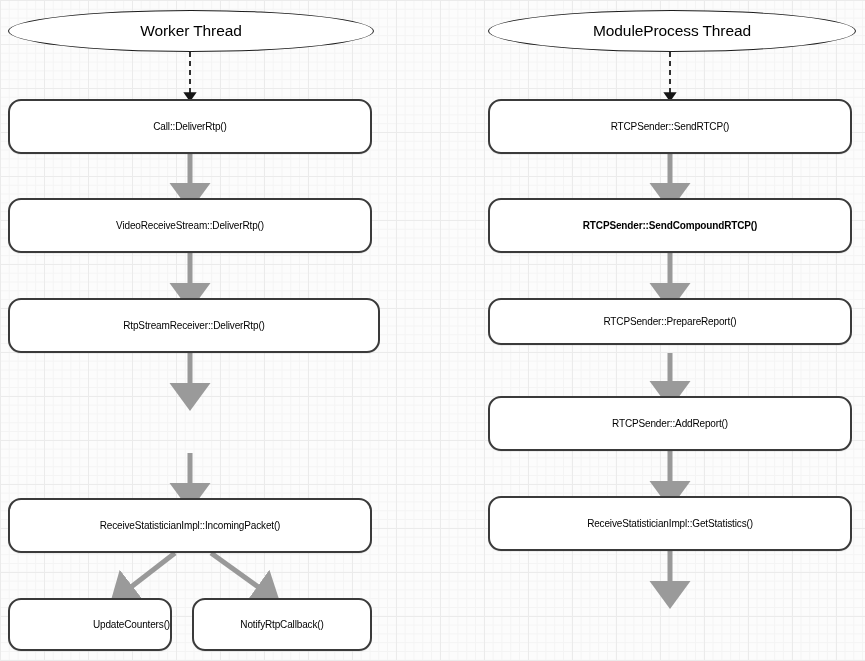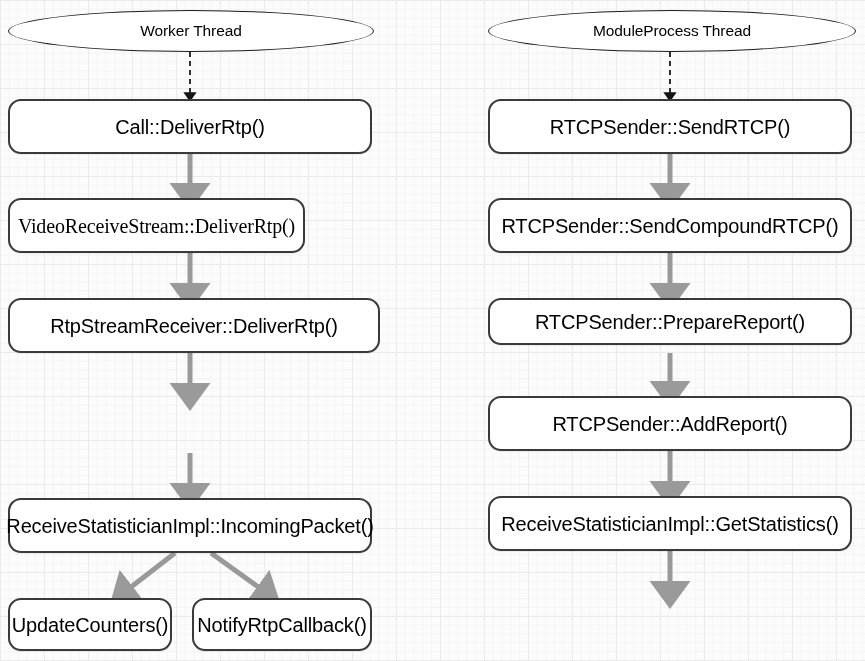--- a/index.html
+++ b/index.html
@@ -51,21 +51,21 @@
     justify-content: center;
     text-align: center;
     color: #000000;
     background: #ffffff;
     z-index: 2;
   }
 
   .node-box {
     border: 2px solid #3a3a3a;
     border-radius: 13px;
-    font-size: 20px;
+    font-size: 10px;
     letter-spacing: -0.15px;
     box-shadow: 0 1px 0 rgba(0,0,0,0.06);
   }
 
   .node-ellipse {
     border: 1.6px solid #1c1c1c;
     border-radius: 50%;
     font-size: 15.5px;
     letter-spacing: -0.1px;
     background: #ffffff;
@@ -109,50 +109,50 @@
   </svg>
 
   <div class="node node-ellipse" style="left:8px; top:10px; width:366px; height:42px;">
     <span class="node-label">Worker Thread</span>
   </div>
 
   <div class="node node-box" style="left:8px; top:99px; width:364px; height:55px;">
     <span class="node-label">Call::DeliverRtp()</span>
   </div>
 
-  <div class="node node-box" style="left:8px; top:198px; width:297px; height:55px;font-family:Liberation Serif, serif;">
+  <div class="node node-box" style="left:8px; top:198px; width:364px; height:55px;">
     <span class="node-label">VideoReceiveStream::DeliverRtp()</span>
   </div>
 
   <div class="node node-box" style="left:8px; top:298px; width:372px; height:55px;">
     <span class="node-label">RtpStreamReceiver::DeliverRtp()</span>
   </div>
 
 
   <div class="node node-box" style="left:8px; top:498px; width:364px; height:55px;">
     <span class="node-label">ReceiveStatisticianImpl::IncomingPacket()</span>
   </div>
 
-  <div class="node node-box" style="left:8px; top:598px; width:164px; height:53px;">
+  <div class="node node-box" style="left:8px; top:598px; width:164px; height:53px;justify-content:flex-end;">
     <span class="node-label">UpdateCounters()</span>
   </div>
 
   <div class="node node-box" style="left:192px; top:598px; width:180px; height:53px;">
     <span class="node-label">NotifyRtpCallback()</span>
   </div>
 
   <div class="node node-ellipse" style="left:488px; top:10px; width:368px; height:42px;">
     <span class="node-label">ModuleProcess Thread</span>
   </div>
 
   <div class="node node-box" style="left:488px; top:99px; width:364px; height:55px;">
     <span class="node-label">RTCPSender::SendRTCP()</span>
   </div>
 
-  <div class="node node-box" style="left:488px; top:198px; width:364px; height:55px;">
+  <div class="node node-box" style="left:488px; top:198px; width:364px; height:55px;font-weight:bold;">
     <span class="node-label">RTCPSender::SendCompoundRTCP()</span>
   </div>
 
   <div class="node node-box" style="left:488px; top:298px; width:364px; height:47px;">
     <span class="node-label">RTCPSender::PrepareReport()</span>
   </div>
 
   <div class="node node-box" style="left:488px; top:396px; width:364px; height:55px;">
     <span class="node-label">RTCPSender::AddReport()</span>
   </div>

